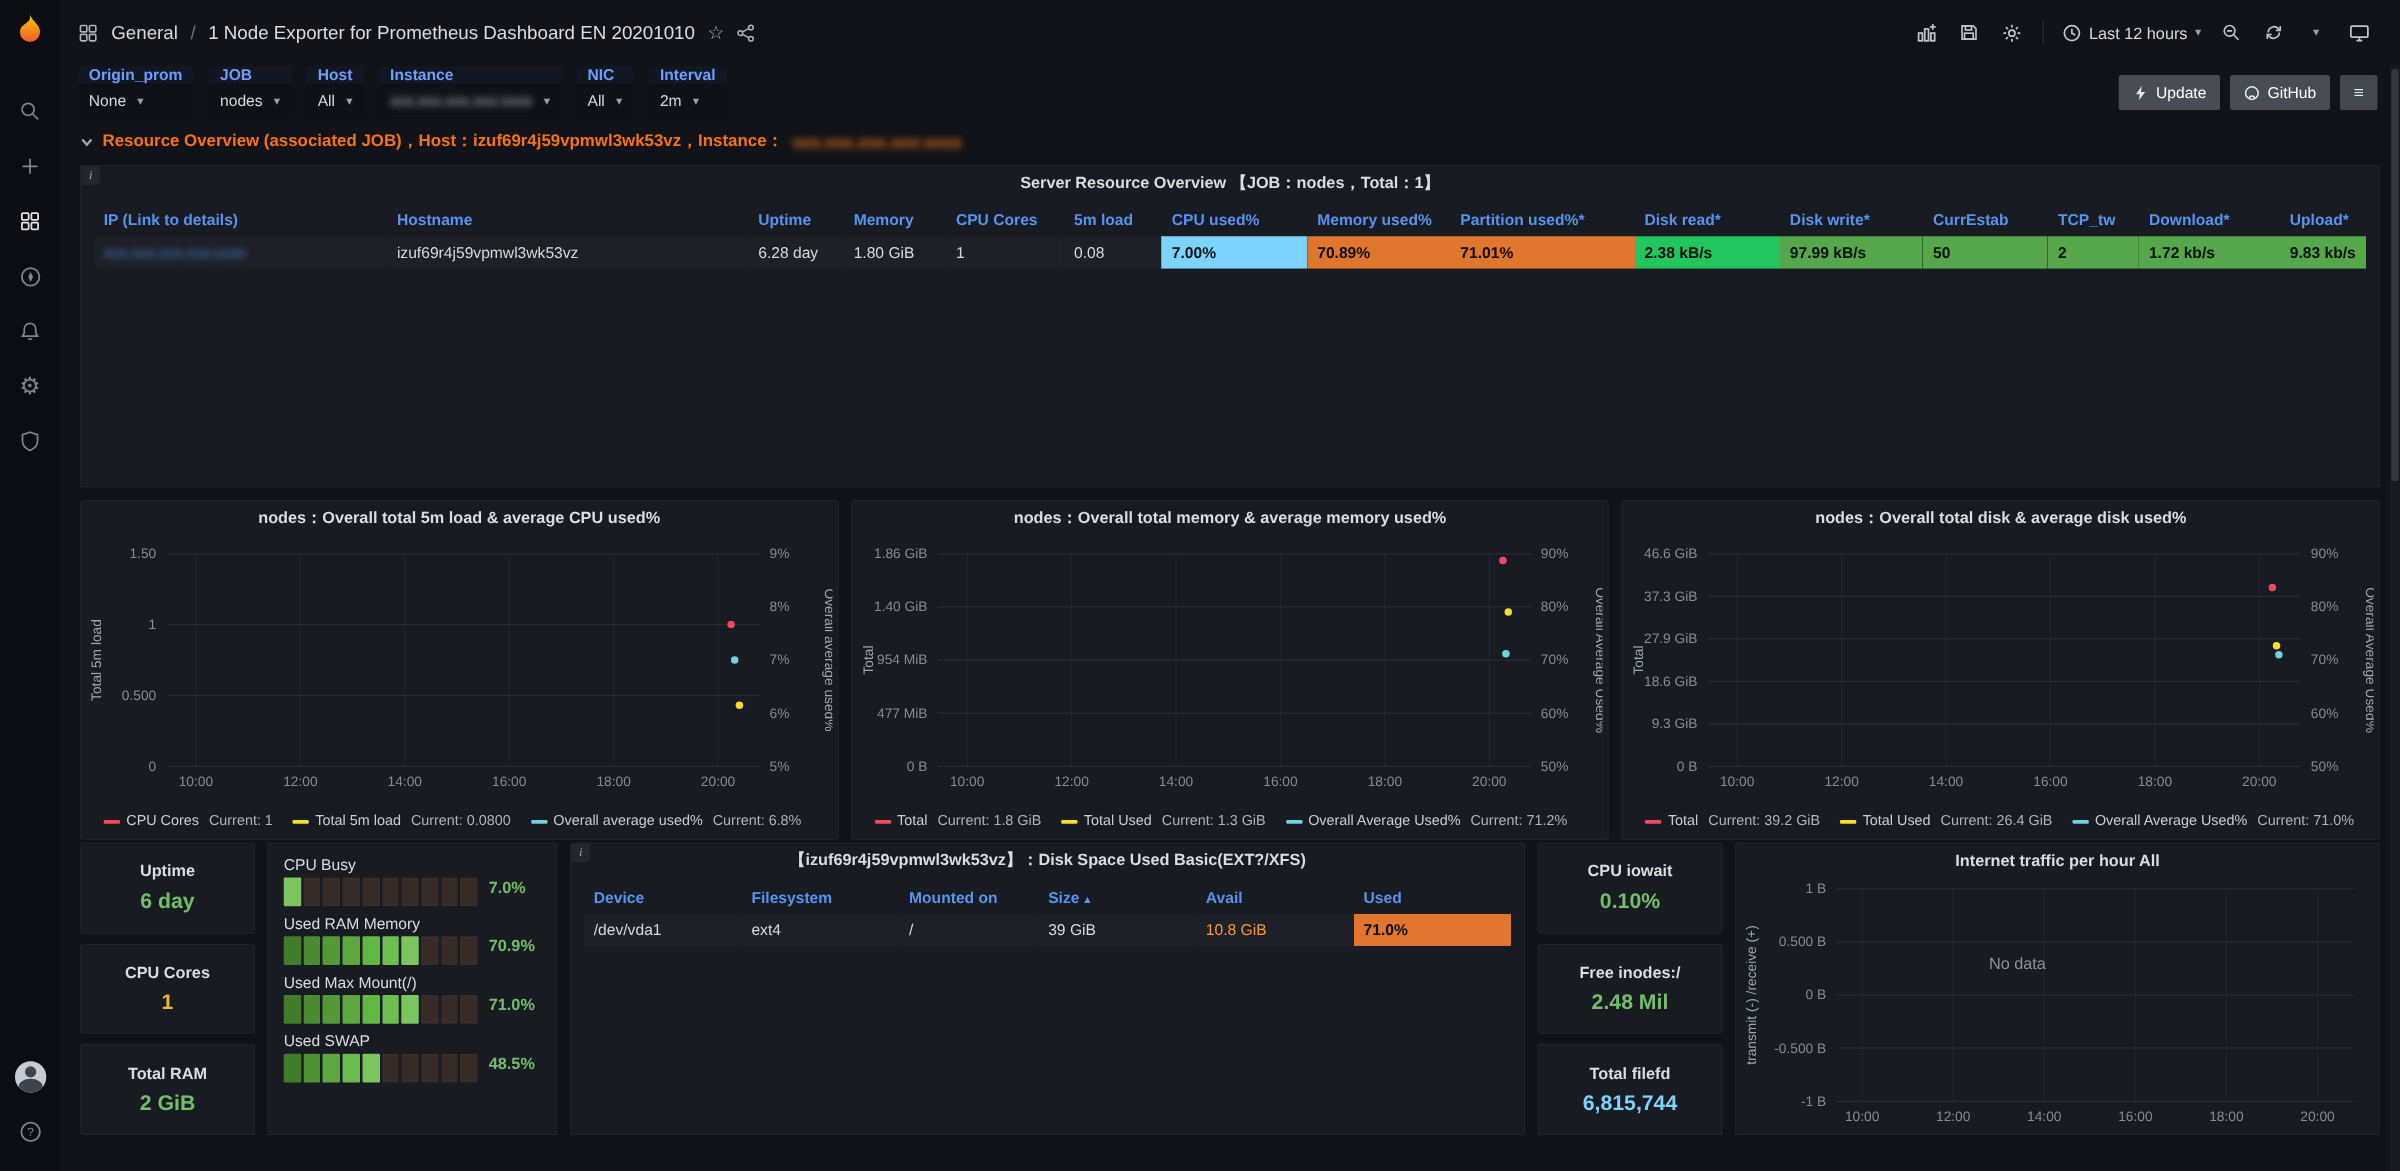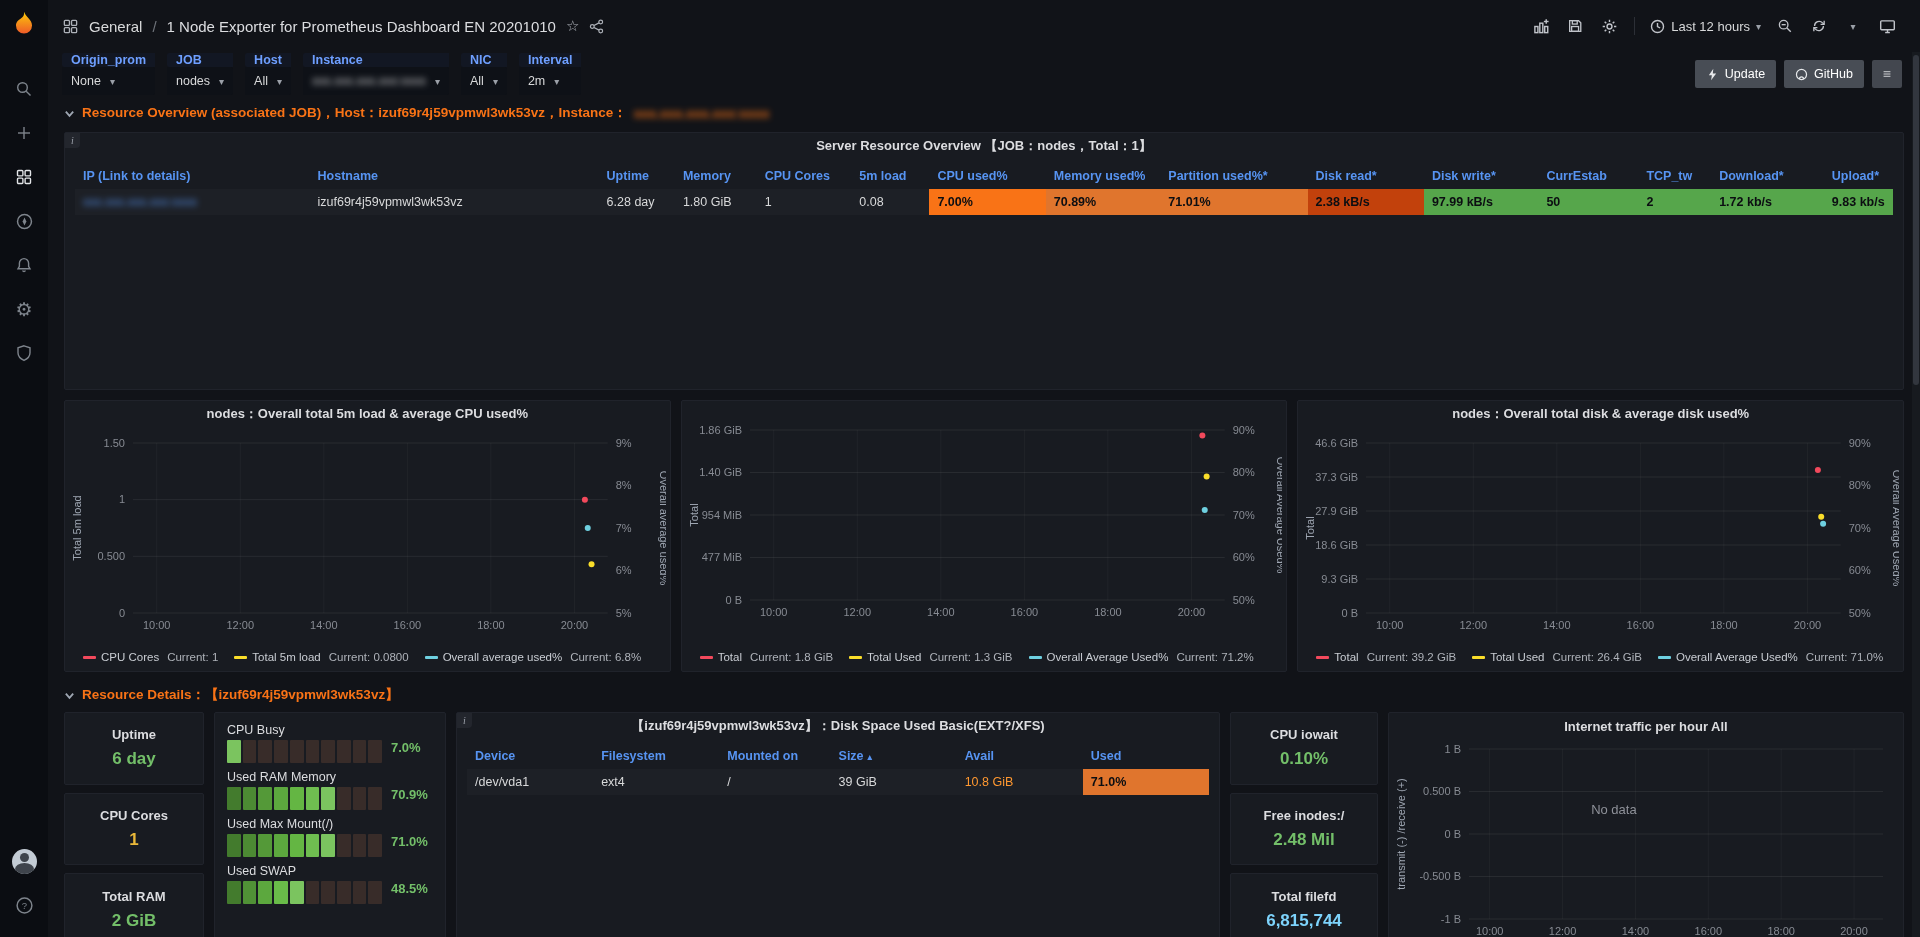--- a/index.html
+++ b/index.html
@@ -371,24 +371,24 @@
               </tr>
             </thead>
             <tbody>
               <tr>
                 <td><span class="masked link">xxx.xxx.xxx.xxx:xxxx</span></td>
                 <td><span>izuf69r4j59vpmwl3wk53vz</span></td>
                 <td><span>6.28 day</span></td>
                 <td><span>1.80 GiB</span></td>
                 <td><span>1</span></td>
                 <td><span>0.08</span></td>
-                <td class="bg-cell" style="background: #f97316;"><span>7.00%</span></td>
+                <td class="bg-cell" style="background: #7dd3fc;"><span>7.00%</span></td>
                 <td class="bg-cell" style="background: rgb(224, 117, 45);"><span>70.89%</span></td>
                 <td class="bg-cell" style="background: rgb(224, 117, 45);"><span>71.01%</span></td>
-                <td class="bg-cell" style="background: #c2410c;"><span>2.38 kB/s</span></td>
+                <td class="bg-cell" style="background: #22c55e;"><span>2.38 kB/s</span></td>
                 <td class="bg-cell" style="background: rgb(86, 166, 75);"><span>97.99 kB/s</span></td>
                 <td class="bg-cell" style="background: rgb(86, 166, 75);"><span>50</span></td>
                 <td class="bg-cell" style="background: rgb(86, 166, 75);"><span>2</span></td>
                 <td class="bg-cell" style="background: rgb(86, 166, 75);"><span>1.72 kb/s</span></td>
                 <td class="bg-cell" style="background: rgb(86, 166, 75);"><span>9.83 kb/s</span></td>
               </tr>
             </tbody>
           </table>
       </div>
     </section>
@@ -440,20 +440,21 @@
               <span class="legend-current">Current: 0.0800</span>
             </span>
             <span class="legend-item">
               <span class="legend-swatch" style="background: rgb(110, 208, 224);"></span>
               <span class="legend-name">Overall average used%</span>
               <span class="legend-current">Current: 6.8%</span>
             </span>
           </div>
       </section>
       <section class="panel chart-panel">
+        <div class="panel-title">nodes：Overall total memory &amp; average memory used%</div>
         <svg class="chart-svg" viewBox="0 0 596.671875 206">
             <line x1="64" y1="180" x2="538.671875" y2="180" stroke="rgba(255,255,255,0.07)" stroke-width="1"></line>
             <text x="56" y="183.5" text-anchor="end" font-size="11" fill="#878b93" font-family="Liberation Sans, sans-serif">0 B</text>
             <line x1="64" y1="137.5" x2="538.671875" y2="137.5" stroke="rgba(255,255,255,0.07)" stroke-width="1"></line>
             <text x="56" y="141" text-anchor="end" font-size="11" fill="#878b93" font-family="Liberation Sans, sans-serif">477 MiB</text>
             <line x1="64" y1="95" x2="538.671875" y2="95" stroke="rgba(255,255,255,0.07)" stroke-width="1"></line>
             <text x="56" y="98.5" text-anchor="end" font-size="11" fill="#878b93" font-family="Liberation Sans, sans-serif">954 MiB</text>
             <line x1="64" y1="52.5" x2="538.671875" y2="52.5" stroke="rgba(255,255,255,0.07)" stroke-width="1"></line>
             <text x="56" y="56" text-anchor="end" font-size="11" fill="#878b93" font-family="Liberation Sans, sans-serif">1.40 GiB</text>
             <line x1="64" y1="10" x2="538.671875" y2="10" stroke="rgba(255,255,255,0.07)" stroke-width="1"></line>
@@ -550,26 +551,20 @@
             </span>
             <span class="legend-item">
               <span class="legend-swatch" style="background: rgb(110, 208, 224);"></span>
               <span class="legend-name">Overall Average Used%</span>
               <span class="legend-current">Current: 71.0%</span>
             </span>
           </div>
       </section>
     </div>
 
-    <div class="row-header row2">
-      <svg width="11" height="11" viewBox="0 0 12 12">
-          <polyline points="2,4 6,8.5 10,4"></polyline>
-        </svg>
-      <span>Resource Details：【izuf69r4j59vpmwl3wk53vz】</span>
-    </div>
 
     <div class="bottom-row">
       <div class="col-stats">
           <section class="panel stat-panel">
             <div class="stat-title">Uptime</div>
             <div class="stat-value" style="color: rgb(115, 191, 105);">6 day</div>
           </section>
           <section class="panel stat-panel">
             <div class="stat-title">CPU Cores</div>
             <div class="stat-value" style="color: rgb(234, 184, 57);">1</div>

